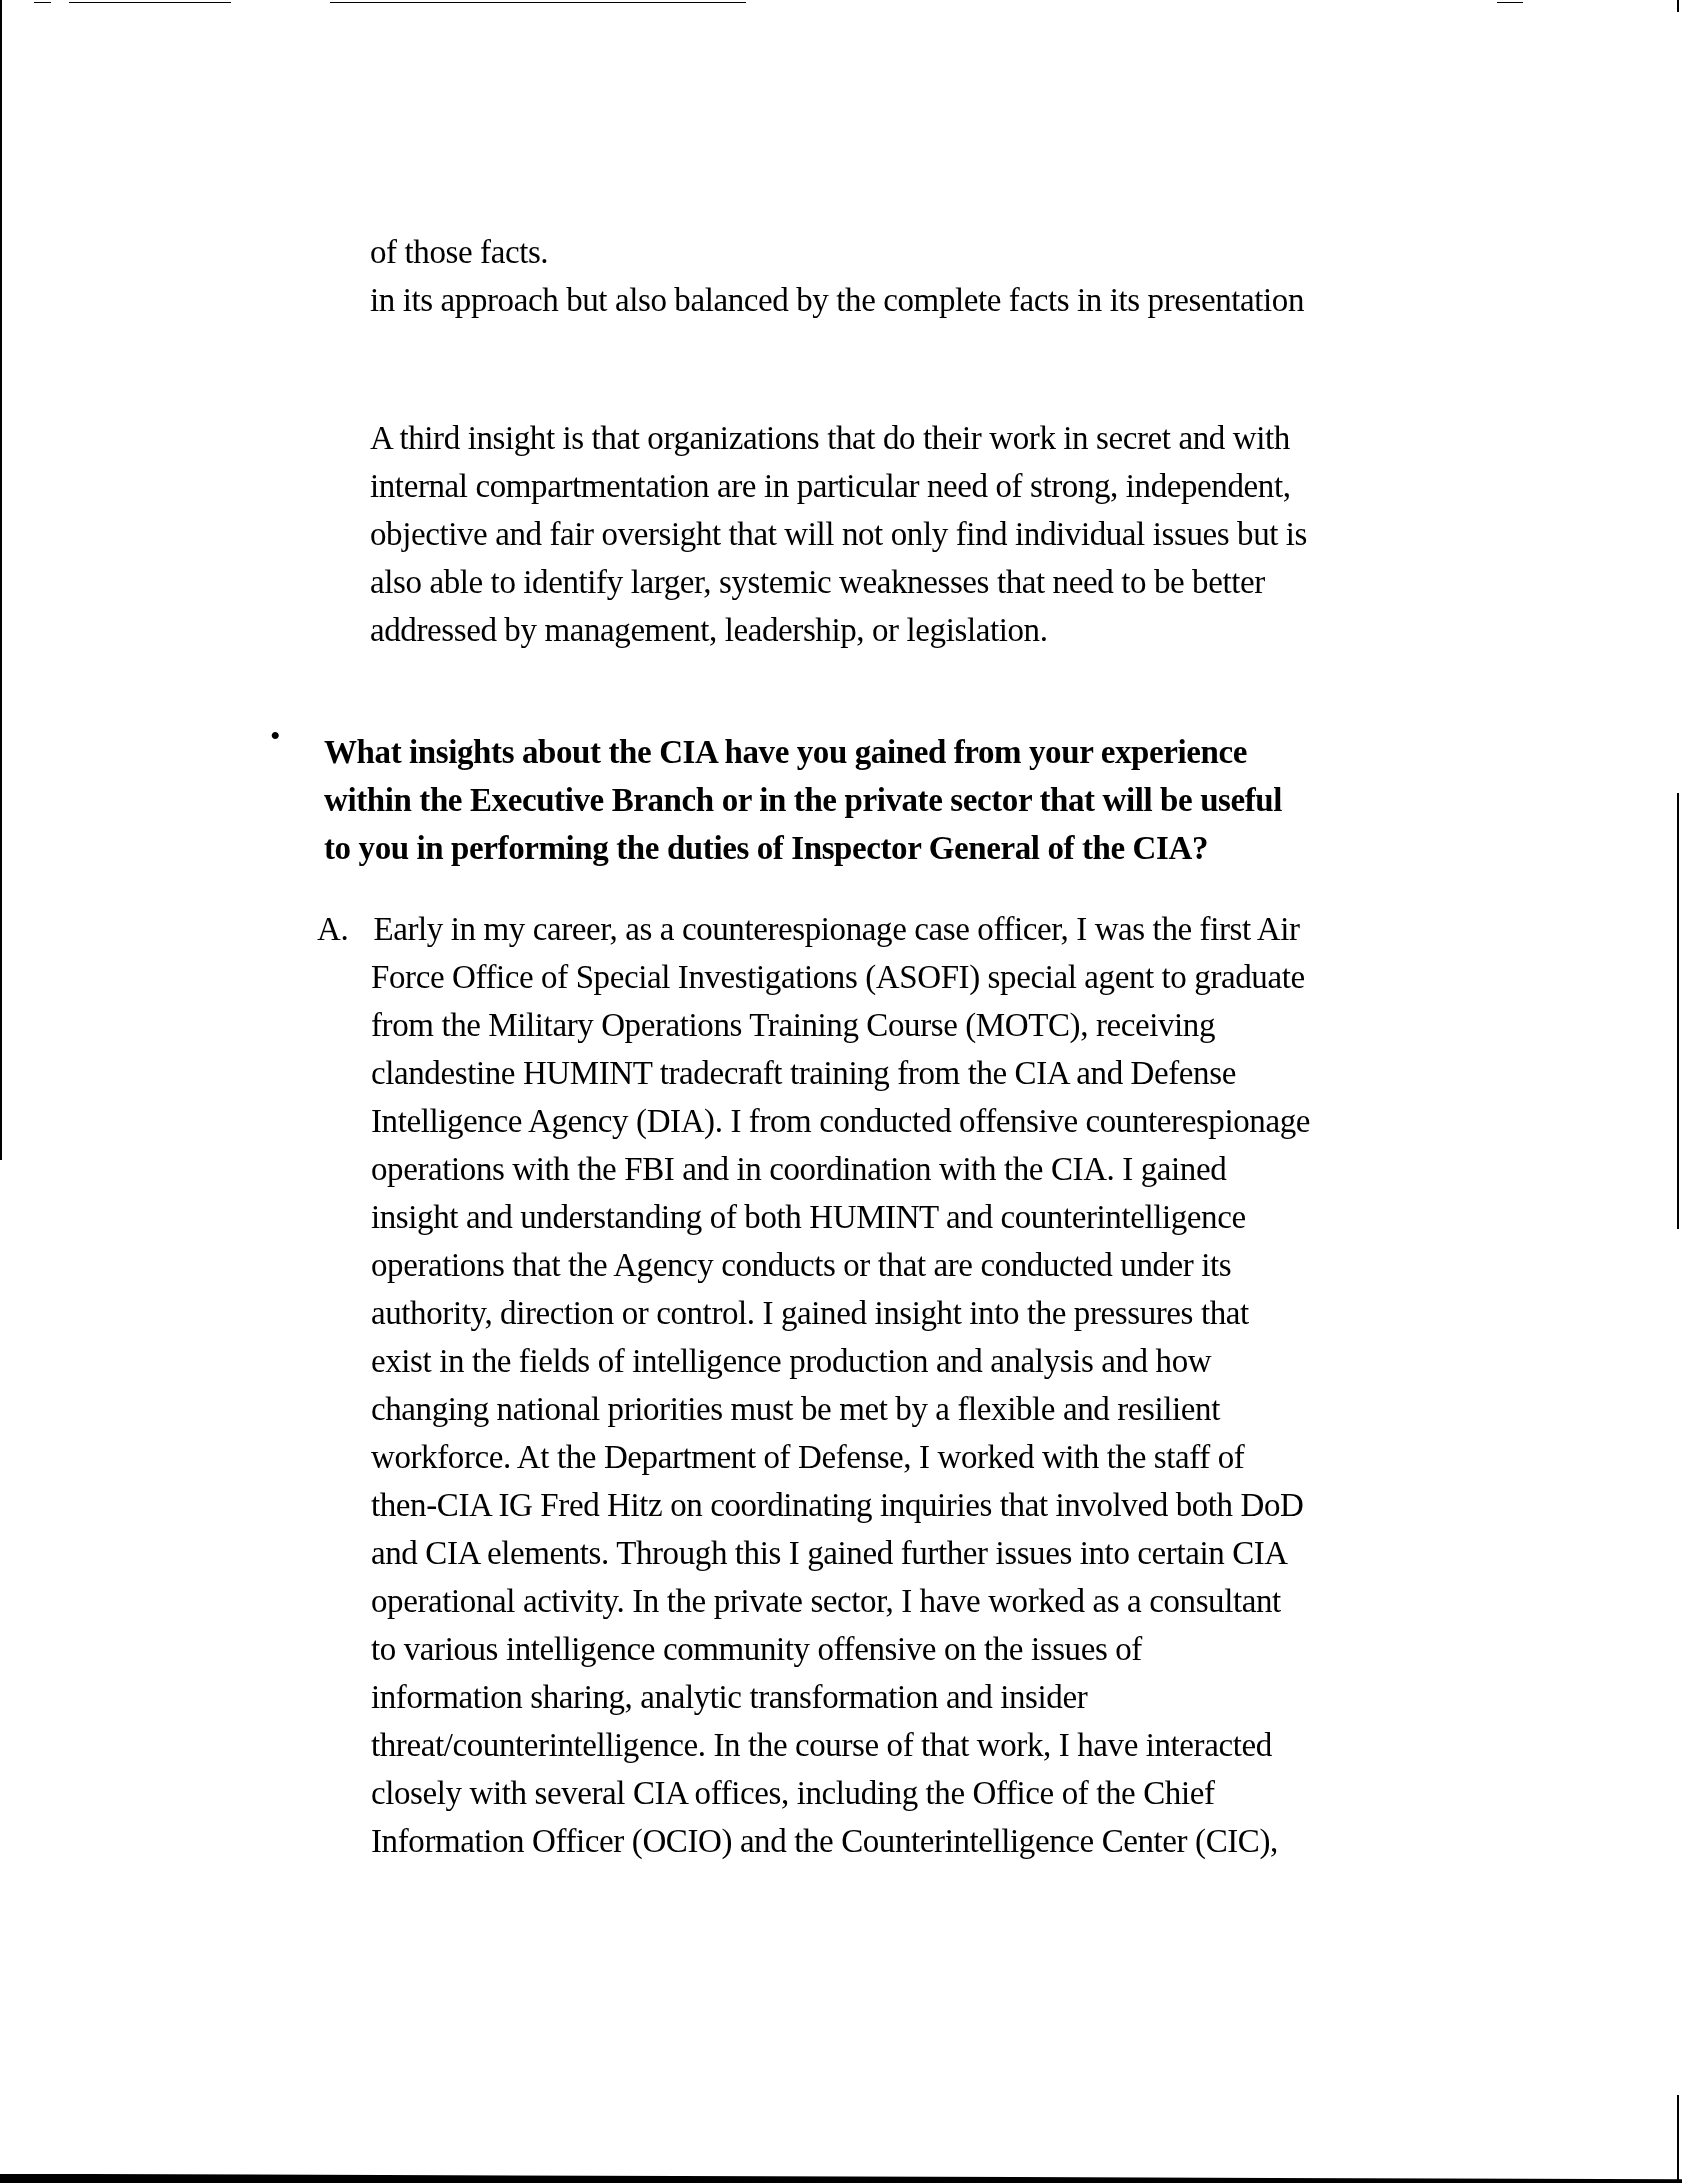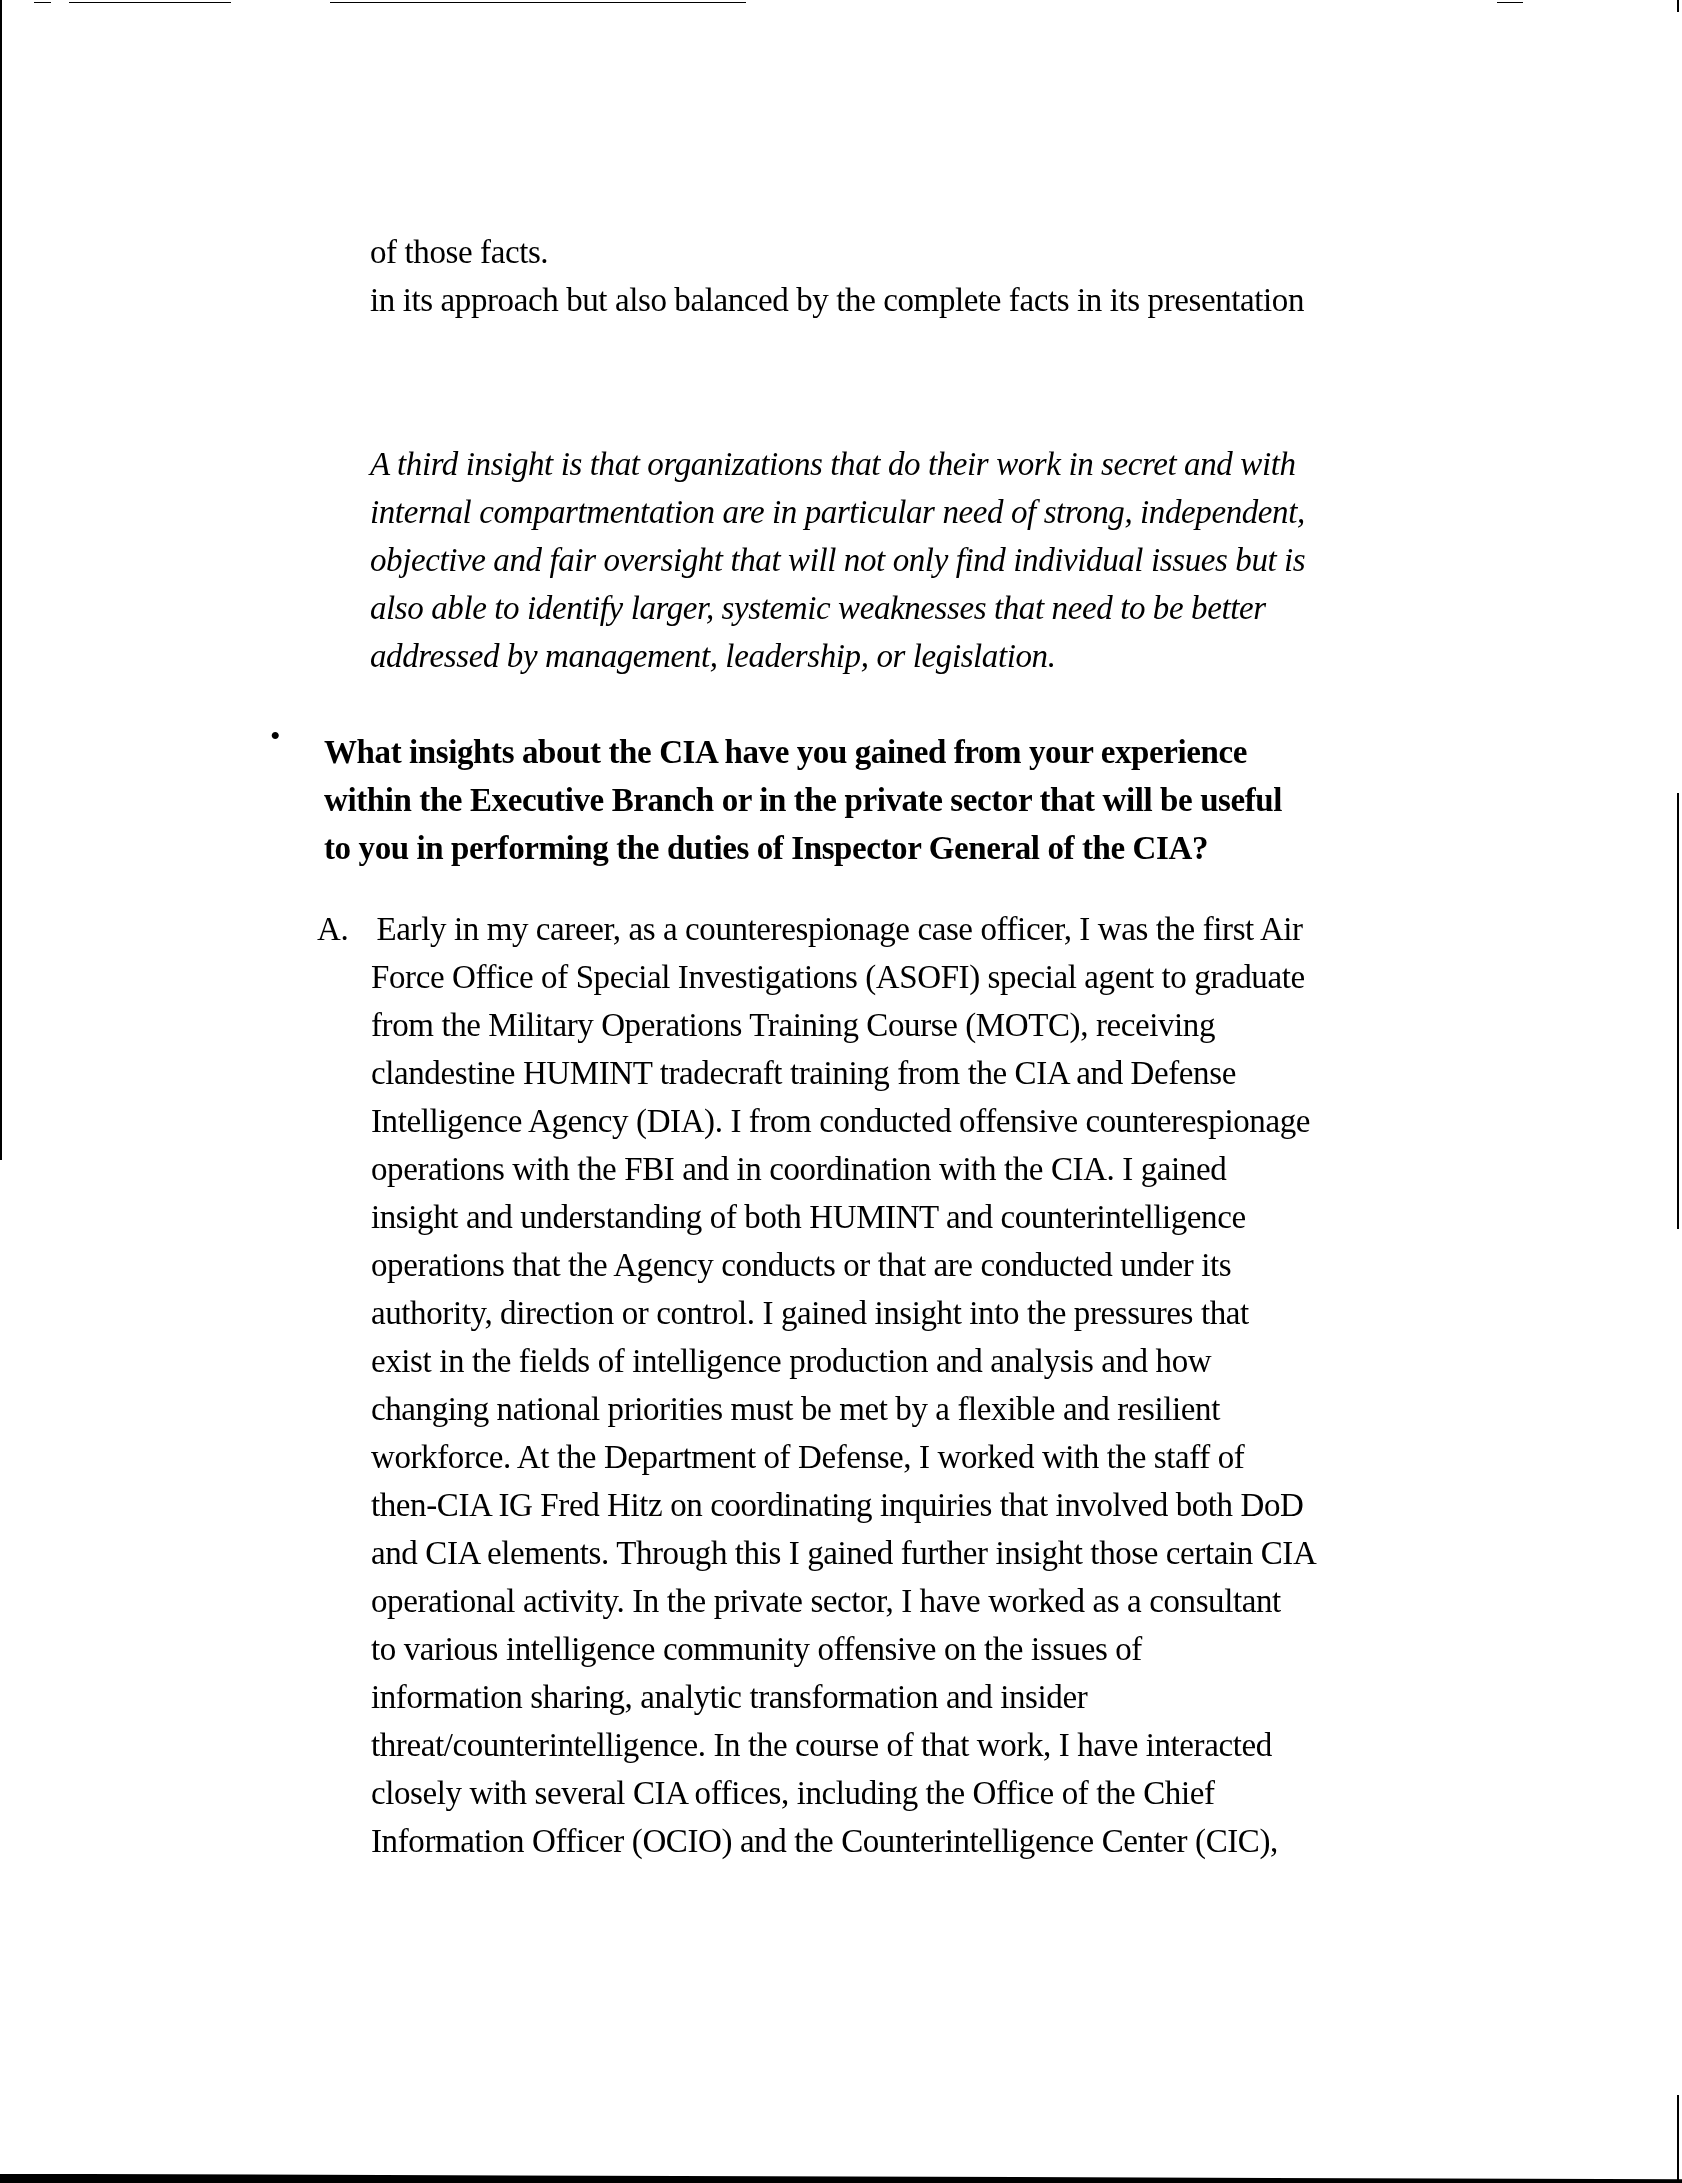--- a/index.html
+++ b/index.html
@@ -56,21 +56,21 @@
   .text-block {
     position: absolute;
     font-size: 33px;
     line-height: 48px;
     letter-spacing: -0.4px;
     white-space: nowrap;
   }
   .line { display: block; }
 
   .para-1 { left: 370px; top: 228px; }
-  .para-2 { left: 370px; top: 440px; font-style: italic; }
+  .para-2 { left: 370px; top: 414px; }
 
   .question {
     position: absolute;
     left: 270px;
     top: 712px;
     font-size: 33px;
     line-height: 48px;
     font-weight: bold;
     letter-spacing: -0.4px;
     white-space: nowrap;
@@ -159,21 +159,21 @@
       <span class="line">clandestine HUMINT tradecraft training from the CIA and Defense</span>
       <span class="line">Intelligence Agency (DIA).  I from conducted offensive counterespionage</span>
       <span class="line">operations with the FBI and in coordination with the CIA.  I gained</span>
       <span class="line">insight and understanding of both HUMINT and counterintelligence</span>
       <span class="line">operations that the Agency conducts or that are conducted under its</span>
       <span class="line">authority, direction or control. I gained insight into the pressures that</span>
       <span class="line">exist in the fields of intelligence production and analysis and how</span>
       <span class="line">changing national priorities must be met by a flexible and resilient</span>
       <span class="line">workforce.  At the Department of Defense, I worked with the staff of</span>
       <span class="line">then-CIA IG Fred Hitz on coordinating inquiries that involved both DoD</span>
-      <span class="line">and CIA elements.  Through this I gained further insight those certain CIA</span>
+      <span class="line">and CIA elements.  Through this I gained further issues into certain CIA</span>
       <span class="line">operational activity.  In the private sector, I have worked as a consultant</span>
       <span class="line">to various intelligence community offensive on the issues of</span>
       <span class="line">information sharing, analytic transformation and insider</span>
       <span class="line">threat/counterintelligence.  In the course of that work, I have interacted</span>
       <span class="line">closely with several CIA offices, including the Office of the Chief</span>
       <span class="line">Information Officer (OCIO) and the Counterintelligence Center (CIC),</span>
     </div>
   </div>
 
 </div>

